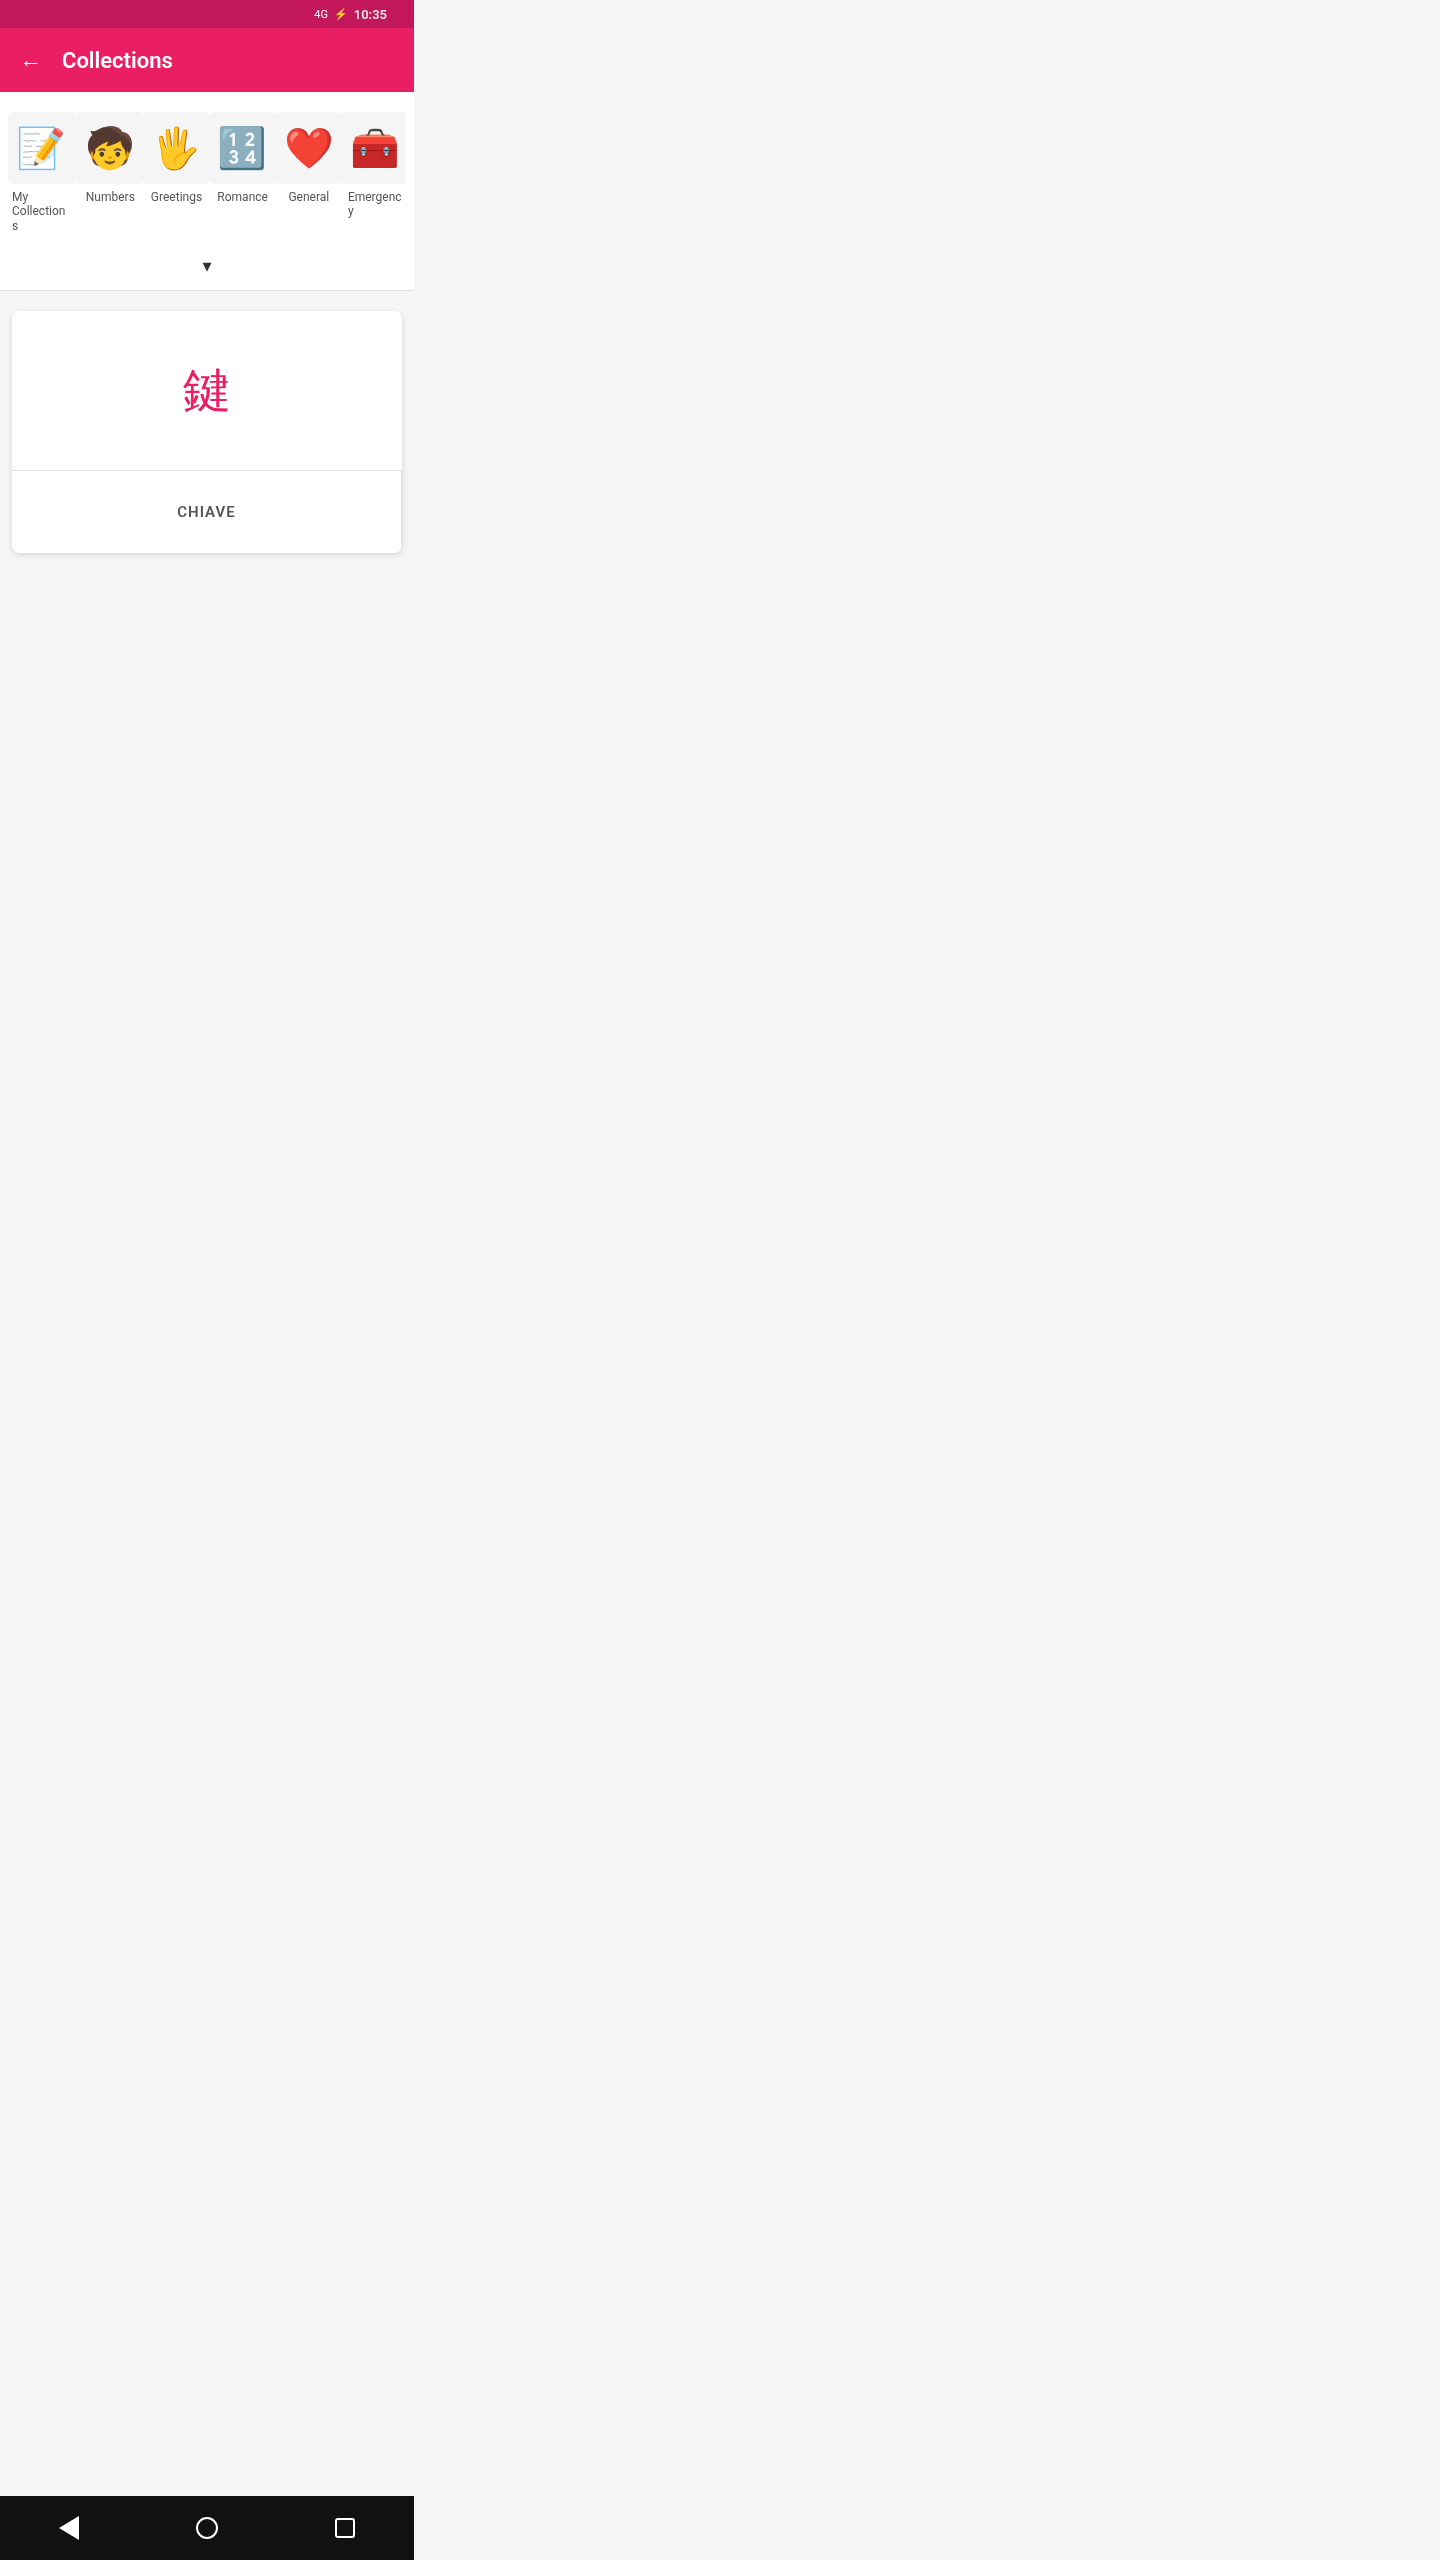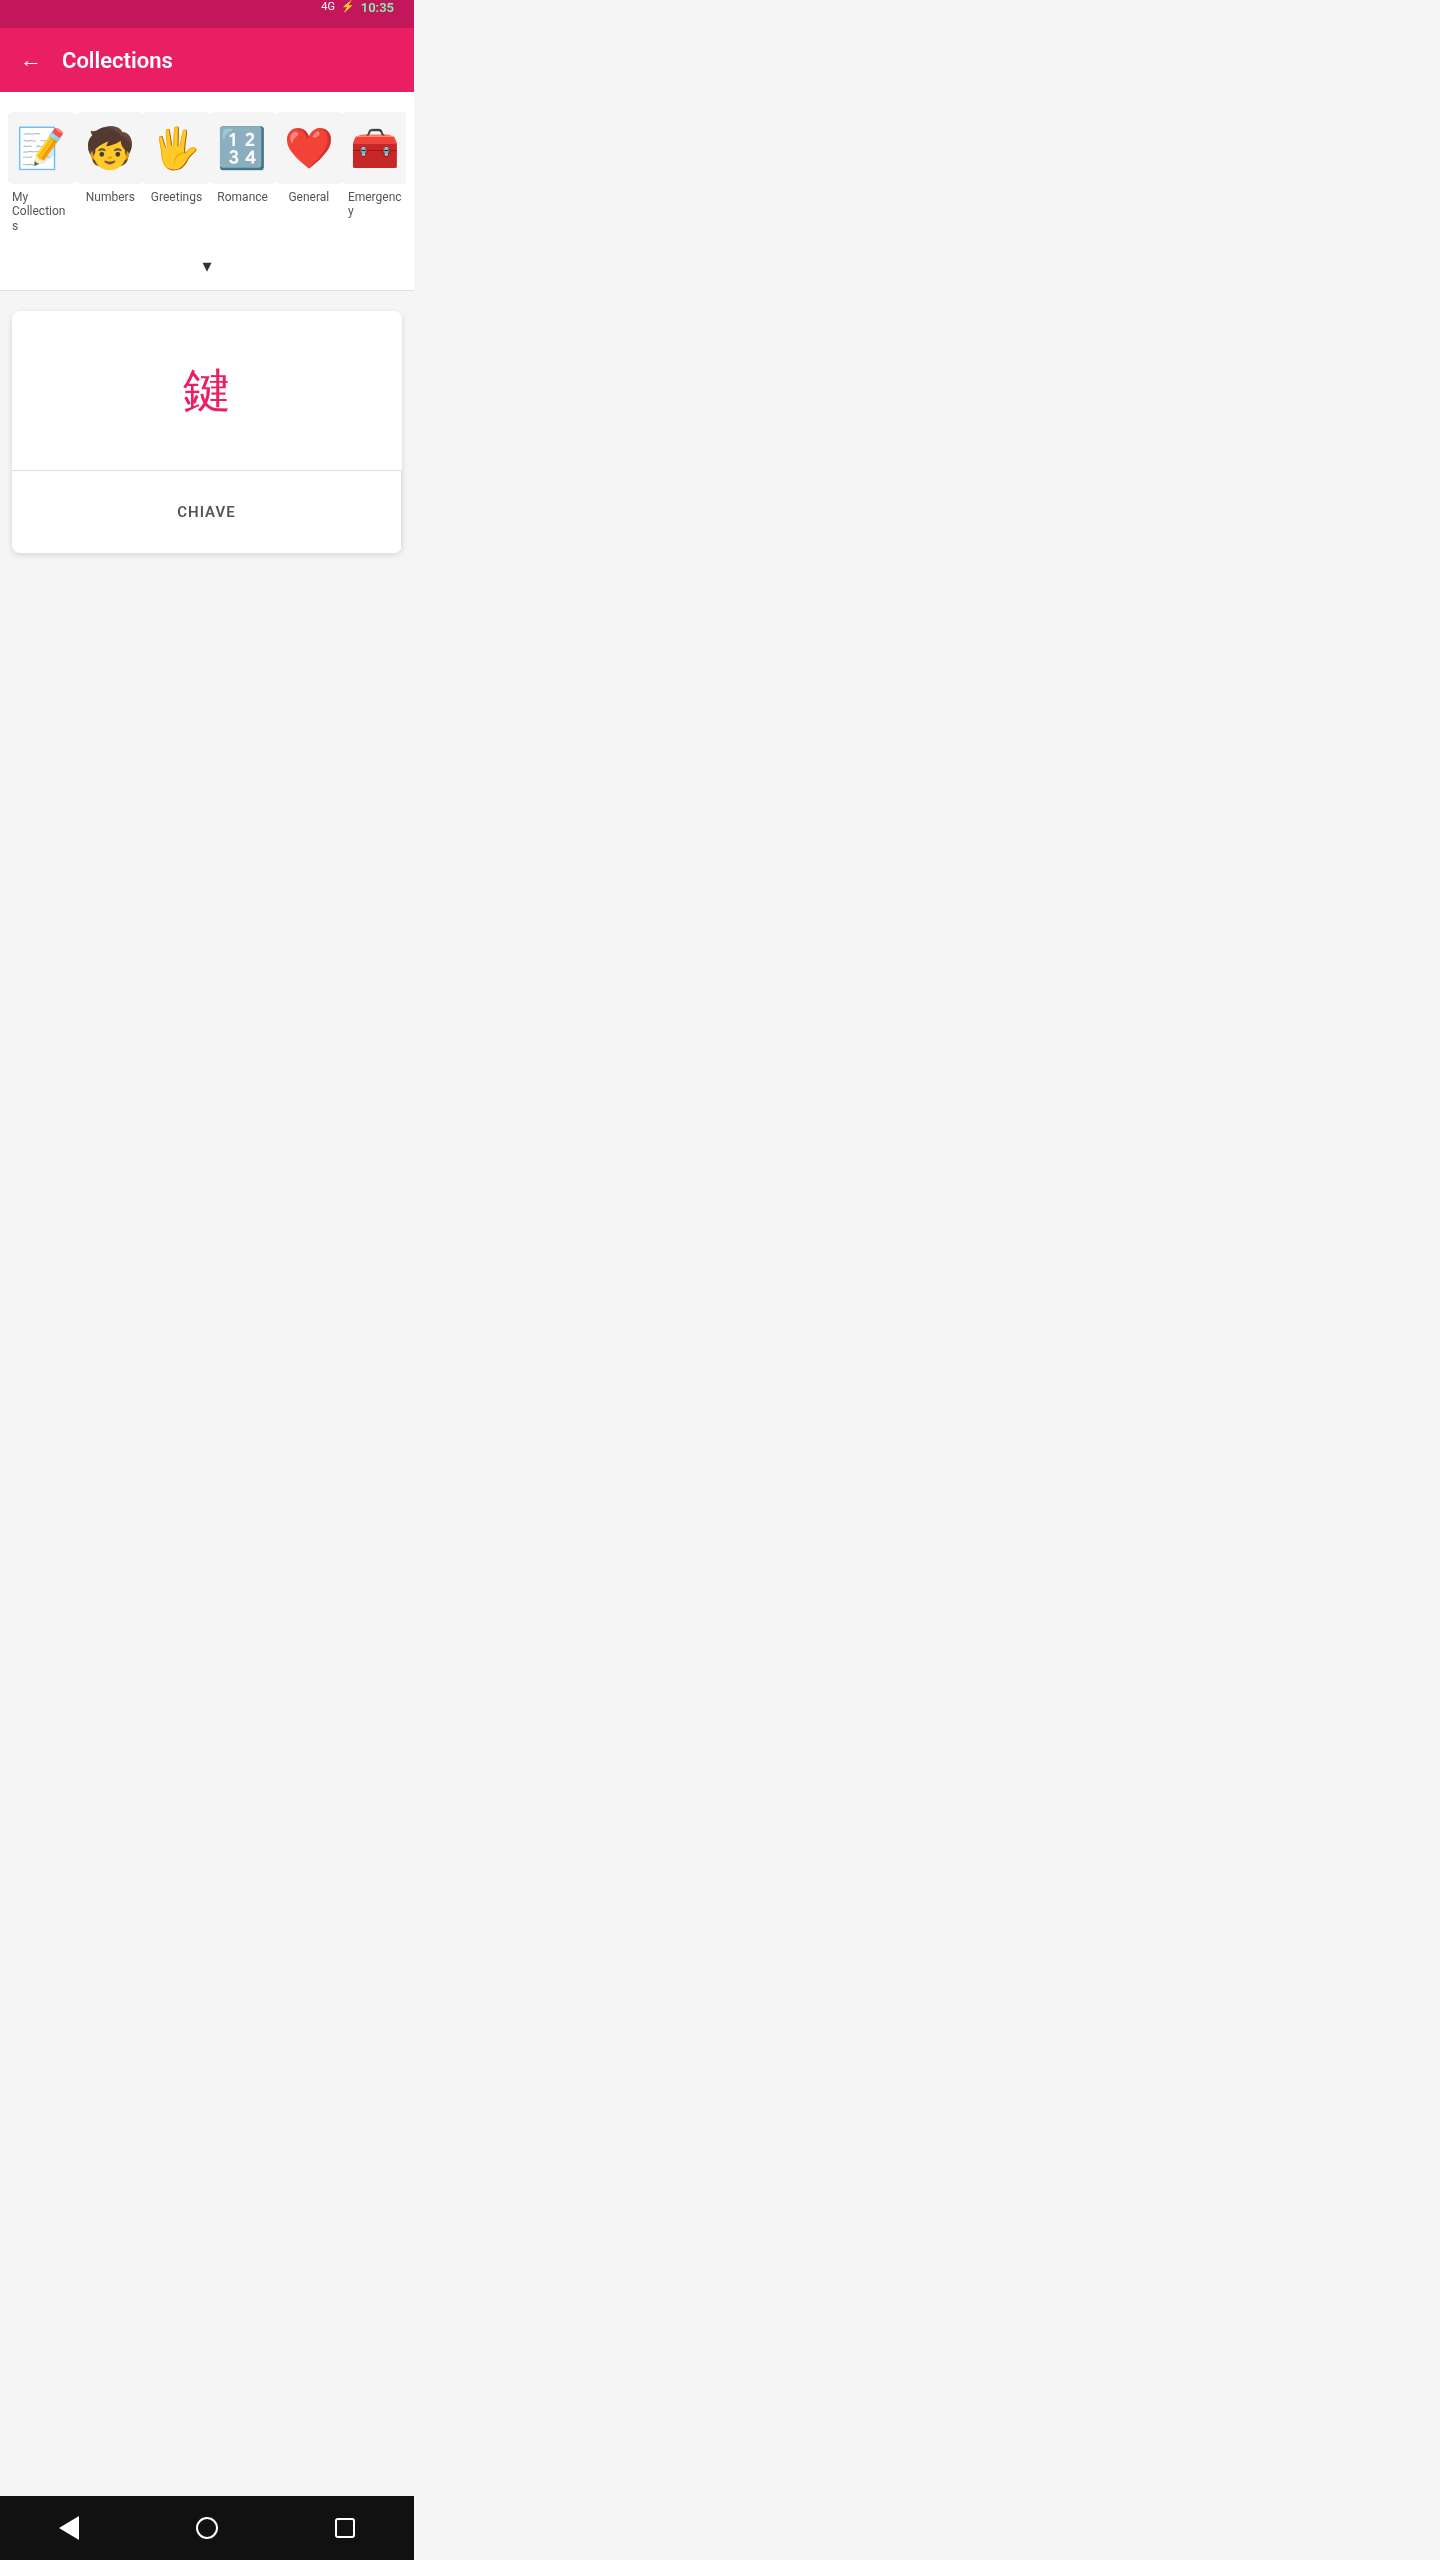--- a/index.html
+++ b/index.html
@@ -15,27 +15,28 @@
       font-family: 'Roboto', Arial, sans-serif;
       background: #f5f5f5;
       overflow-x: hidden;
     }
 
     
     .status-bar {
       background: #c2185b;
       height: 28px;
       display: flex;
+      align-items: center;
       justify-content: flex-end;
-      padding: 0 20px;
+      padding: 0 27px;
       gap: 6px;
     }
 
     .status-bar-text {
-      color: #86efac;
+      color: #e5e5e5;
       font-size: 13px;
       font-weight: 600;
     }
 
     .status-icon {
       color: white;
       font-size: 11px;
     }
 
     

